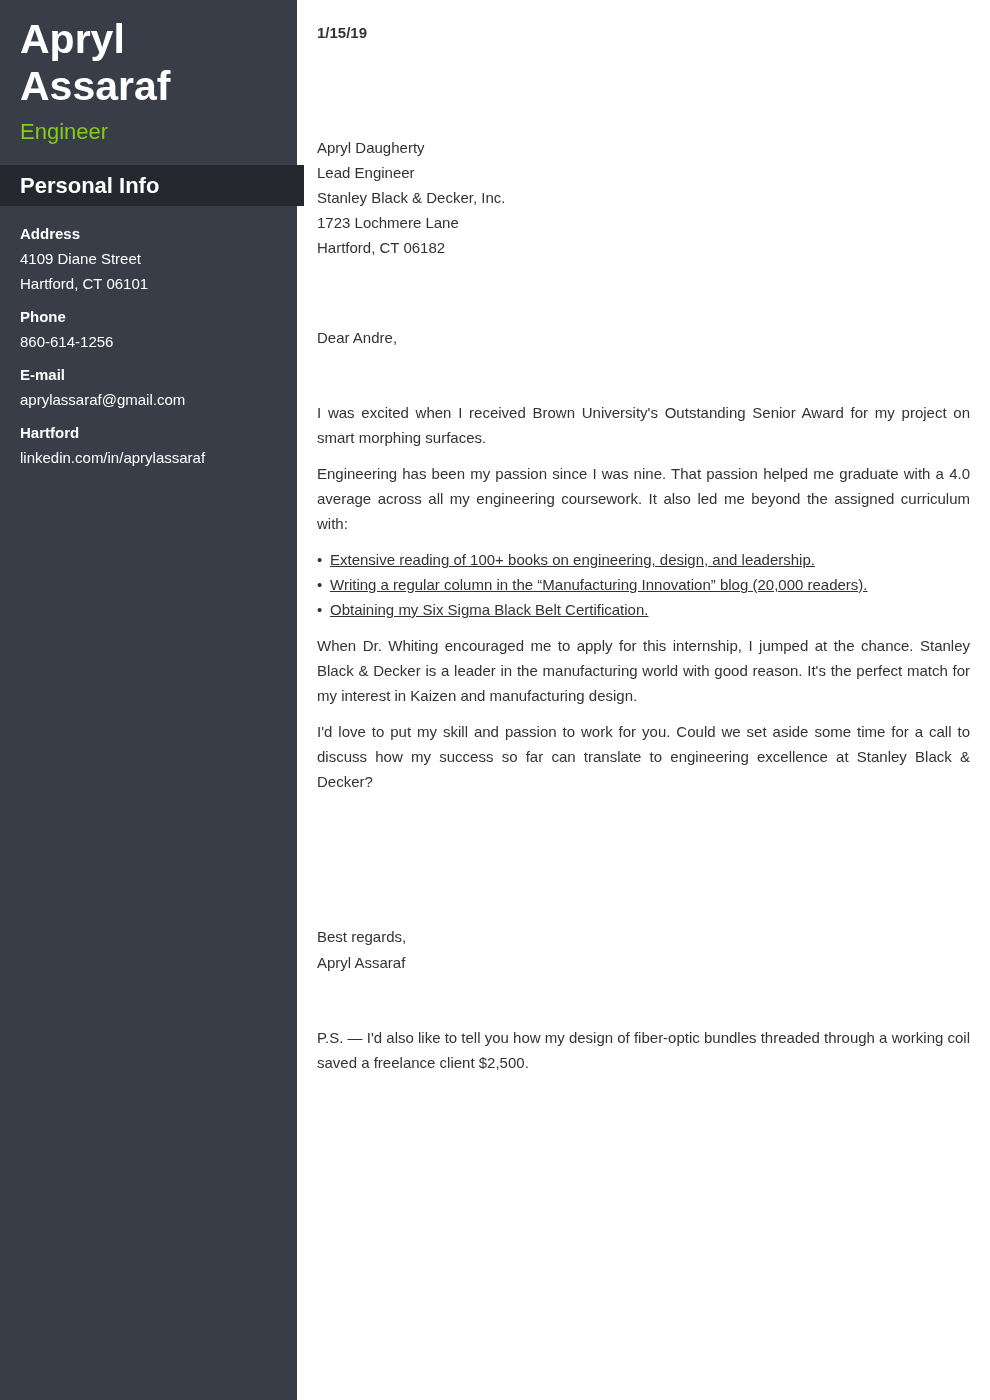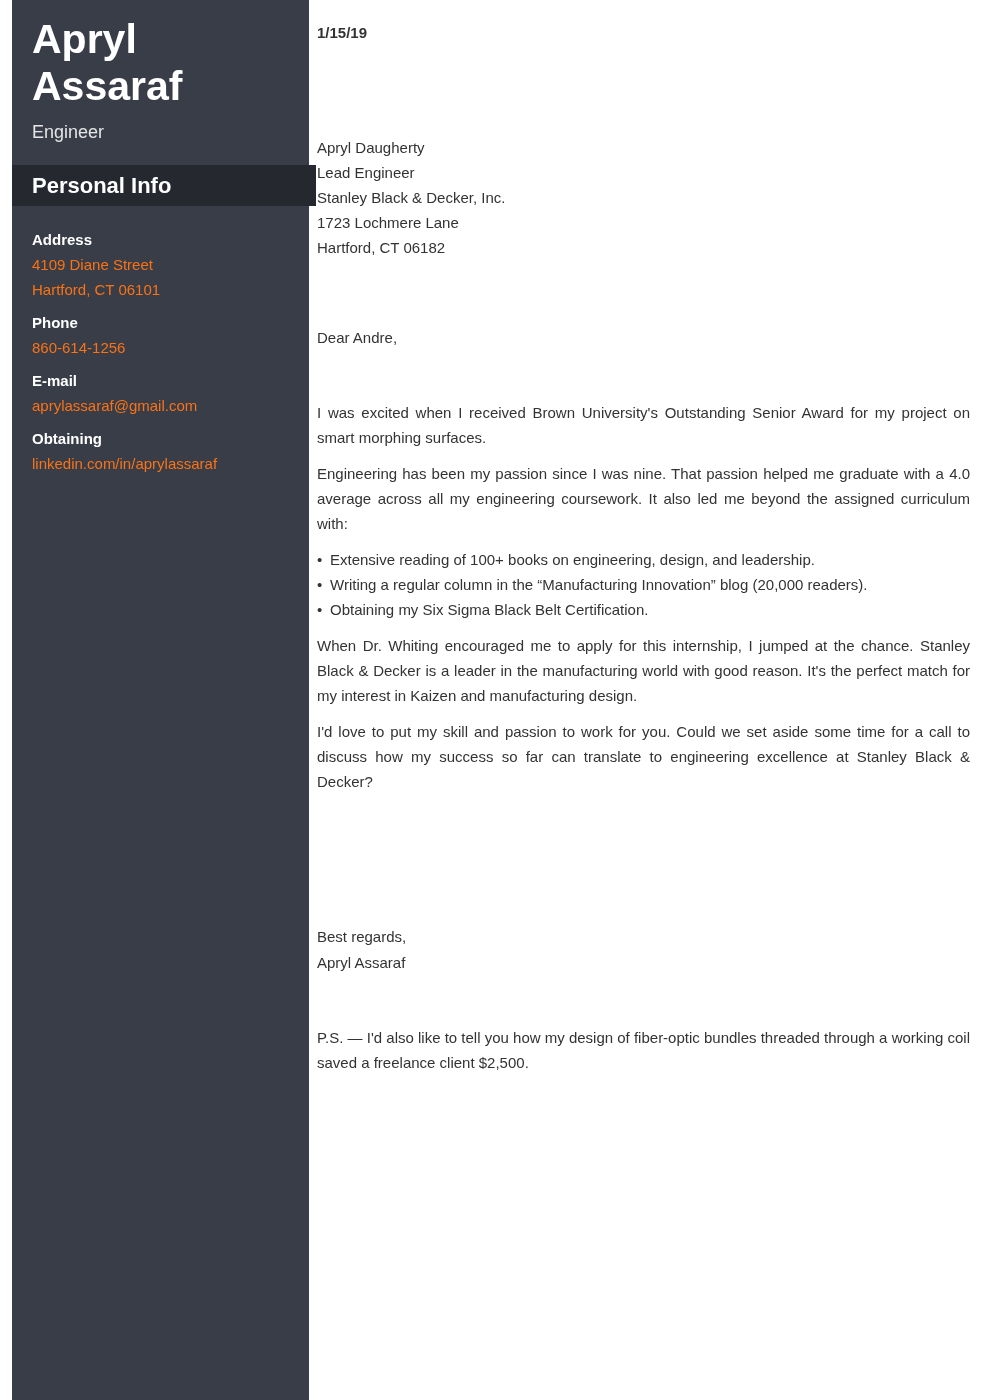--- a/index.html
+++ b/index.html
@@ -2,57 +2,57 @@
 <html><head>
 <meta charset="utf-8">
 <style>
   html, body { margin: 0; padding: 0; }
   body {
     width: 990px; height: 1400px; position: relative; overflow: hidden;
     background: #ffffff;
     font-family: "Liberation Sans", sans-serif;
   }
   .sidebar {
-    position: absolute; left: 12px; top: 0; width: 297px; height: 1400px;
+    position: absolute; left: 0; top: 0; width: 297px; height: 1400px;
     background: #383d48; color: #ffffff;
   }
   .name {
     position: absolute; left: 20px; top: 16px;
     font-size: 41px; font-weight: bold; line-height: 47px; color: #ffffff;
   }
   .title {
     position: absolute; left: 20px; top: 118px;
-    font-size: 18px; line-height: 28px; color: #e5e5e5;
+    font-size: 22px; line-height: 28px; color: #84cc16;
   }
   .section-bar {
     position: absolute; left: 0; top: 165px; width: 304px; height: 41px;
     background: #25282f;
   }
   .section-bar span {
     position: absolute; left: 20px; top: 7px;
     font-size: 22px; font-weight: bold; line-height: 27px; color: #ffffff;
   }
   .info { position: absolute; left: 20px; top: 216px; width: 270px; }
   .info-label { font-size: 15px; font-weight: bold; line-height: 25px; margin-top: 8px; }
-  .info-label:first-child { margin-top: 11px; }
-  .info-value { font-size: 15px; line-height: 25px; color: #f97316; }
+  .info-label:first-child { margin-top: 5px; }
+  .info-value { font-size: 15px; line-height: 25px; color: #ffffff; }
 
   .main {
     position: absolute; left: 317px; top: 20px; width: 653px;
     color: #333333; font-size: 15px; line-height: 25px;
   }
   .main p { margin: 0; }
   .justify { text-align: justify; }
   .date { position: absolute; top: 0; font-weight: bold; }
   .recipient { position: absolute; top: 115px; }
   .greeting { position: absolute; top: 305px; }
   .body { position: absolute; top: 380px; width: 653px; }
   .body p + p, .body ul + p, .body p + ul { margin-top: 11px; }
   .body ul { list-style: none; margin: 0; padding: 0; }
-  .body li { position: relative; padding-left: 13px; }
+  .body li { position: relative; padding-left: 13px; text-decoration: underline; }
   .body li::before { content: "\2022"; position: absolute; left: 0; top: 0; }
   .closing { position: absolute; top: 904px; }
   .signature { position: absolute; top: 930px; }
   .ps { position: absolute; top: 1005px; width: 653px; }
 </style>
 </head>
 <body>
 
 <div class="sidebar">
   <div class="name">
@@ -64,21 +64,21 @@
     <span>Personal Info</span>
   </div>
   <div class="info">
     <div class="info-label">Address</div>
     <div class="info-value">4109 Diane Street</div>
     <div class="info-value">Hartford, CT 06101</div>
     <div class="info-label">Phone</div>
     <div class="info-value">860-614-1256</div>
     <div class="info-label">E-mail</div>
     <div class="info-value">aprylassaraf@gmail.com</div>
-    <div class="info-label">Obtaining</div>
+    <div class="info-label">Hartford</div>
     <div class="info-value">linkedin.com/in/aprylassaraf</div>
   </div>
 </div>
 
 <div class="main">
   <p class="date">1/15/19</p>
 
   <div class="recipient">
     <p>Apryl Daugherty</p>
     <p>Lead Engineer</p>

